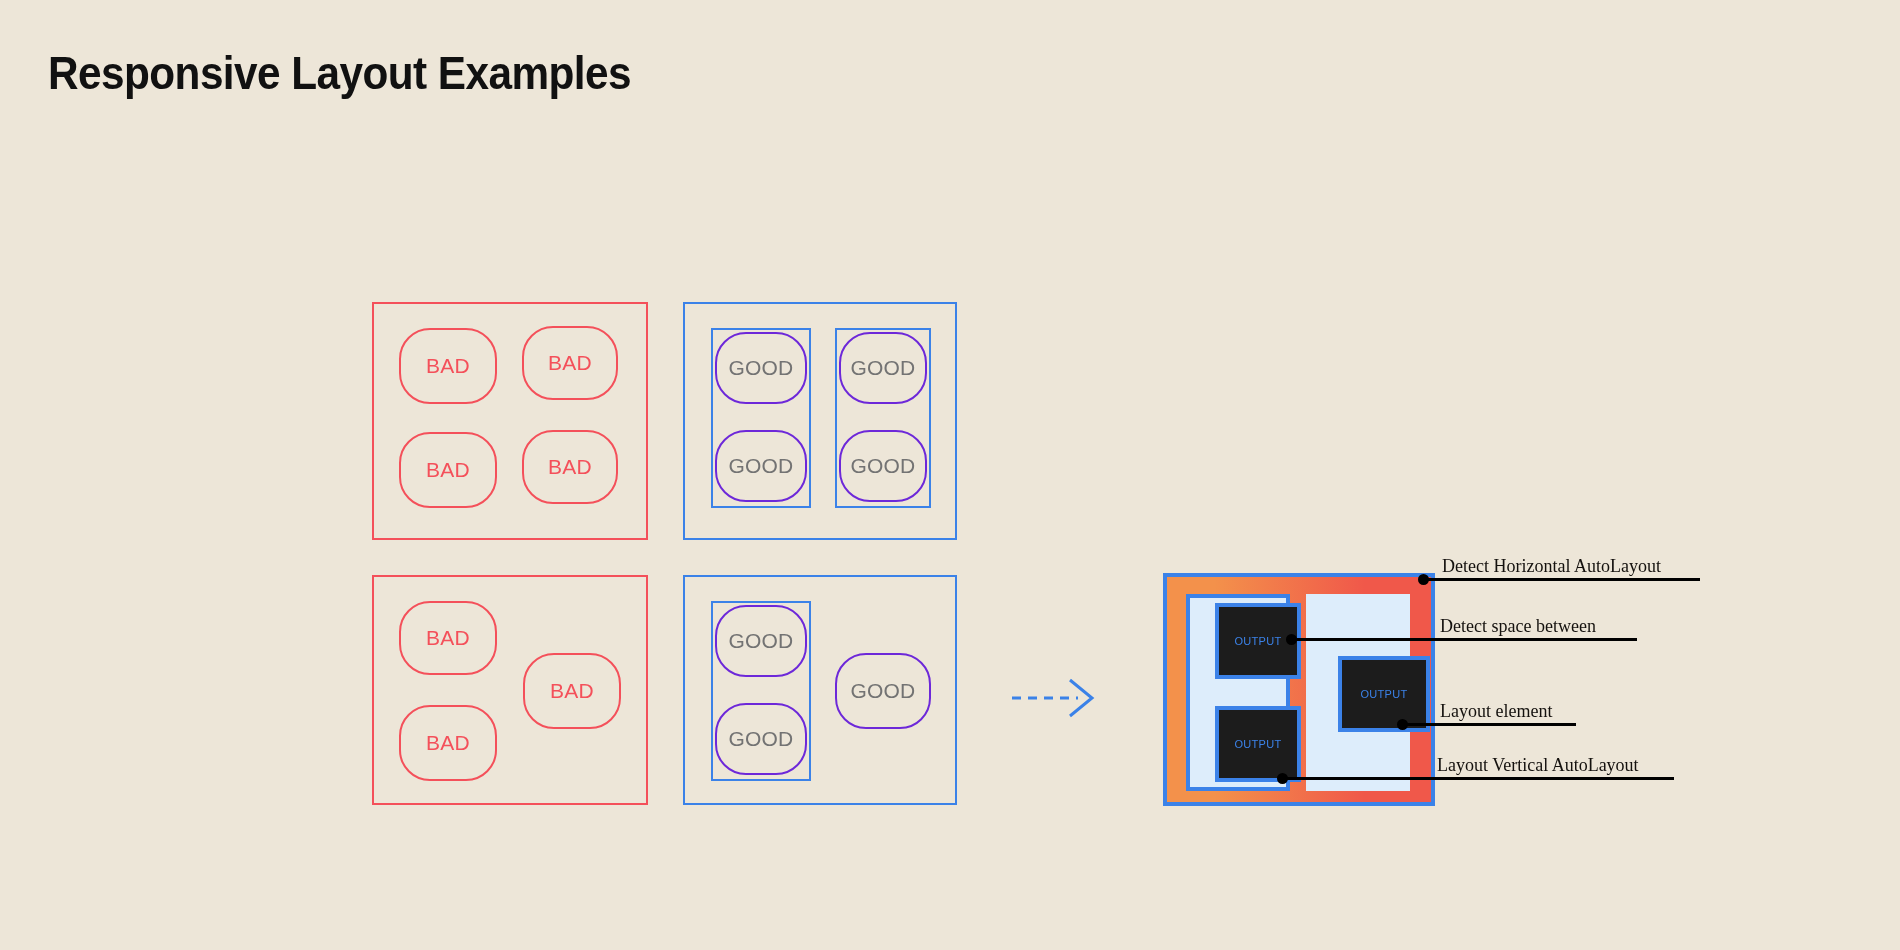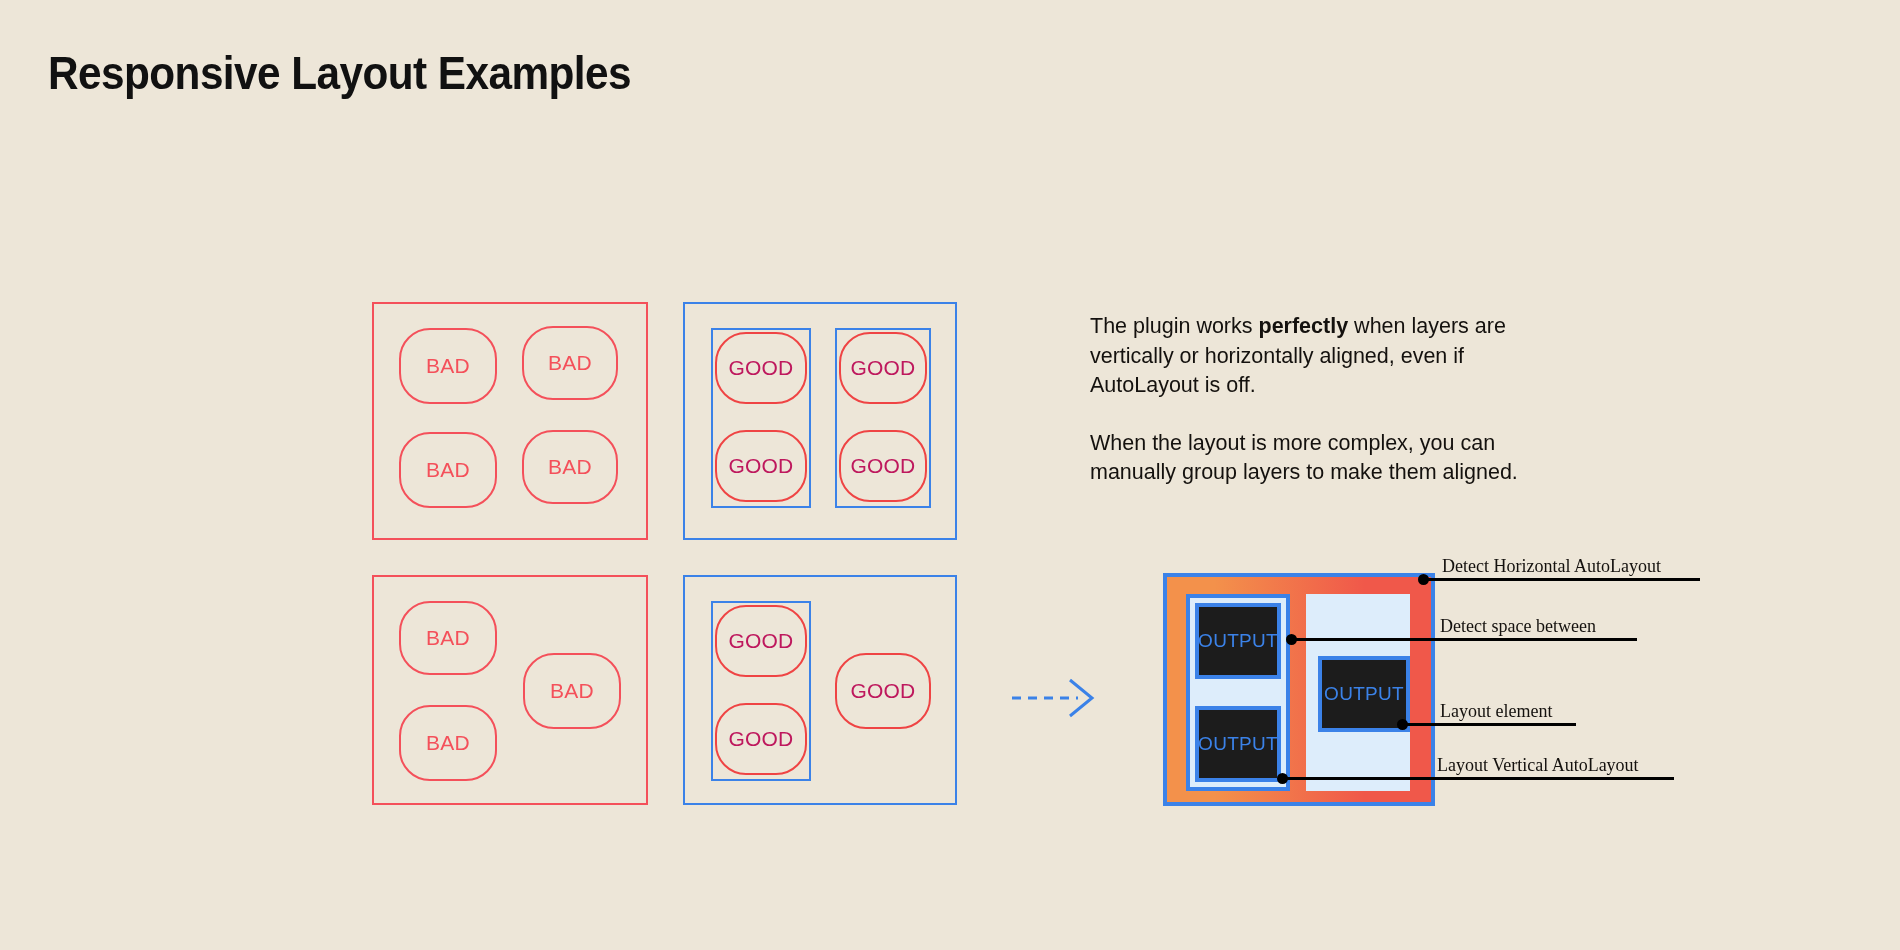--- a/index.html
+++ b/index.html
@@ -24,21 +24,21 @@
   .panel { position: absolute; }
   .panel-bad  { border: 2px solid #F4505A; }
   .panel-good { border: 2px solid #3B82E8; }
 
   .cell {
     position: absolute;
     display: flex; align-items: center; justify-content: center;
     font-size: 21px; letter-spacing: 0.2px; border-radius: 31px;
   }
   .cell-bad  { border: 2px solid #F4505A; color: #F4505A; }
-  .cell-good { border: 2px solid #ef4444; color: #be185d; }
+  .cell-good { border: 2px solid #6d28d9; color: #737373; }
 
   
   .group-good { position: absolute; border: 2px solid #3B82E8; }
 
   
   .arrow-wrap { position: absolute; left: 1012px; top: 678px; width: 86px; height: 40px; }
 
   
   .copy {
     position: absolute; left: 1090px; top: 312px; width: 460px;
@@ -59,21 +59,21 @@
     border: 4px solid #3B82E8; background: #DDEDFB;
   }
   .dg-col-right {
     position: absolute; left: 139px; top: 17px; width: 104px; height: 197px;
     background: #DDEDFB;
   }
   .out-box {
     position: absolute;
     border: 4px solid #3B82E8; background: #1C1C1C;
     display: flex; align-items: center; justify-content: center;
-    color: #3B82E8; font-size: 19px; letter-spacing: 0.3px;
+    color: #3B82E8; font-size: 11px; letter-spacing: 0.3px; margin-left: 20px;
   }
   .ob-l1 { left: 5px;  top: 5px;   width: 86px; height: 76px; }
   .ob-l2 { left: 5px;  top: 108px; width: 86px; height: 76px; }
   .ob-r1 { left: 12px; top: 62px;  width: 92px; height: 76px; }
 
   
   .anno { position: absolute; }
   .anno-line {
     position: absolute; height: 3px; background: #000000;
   }
@@ -124,24 +124,20 @@
     <div class="cell cell-good" style="left:150px; top:76px; width:96px; height:76px;">GOOD</div>
   </div>
 
   <div class="arrow-wrap">
     <svg width="86" height="40" viewBox="0 0 86 40">
       <line x1="0" y1="20" x2="66" y2="20" stroke="#3B82E8" stroke-width="3" stroke-dasharray="9 7"></line>
       <polyline points="58,2 80,20 58,38" fill="none" stroke="#3B82E8" stroke-width="3"></polyline>
     </svg>
   </div>
 
-  <div class="copy">
-    <p><span>The plugin works </span><b>perfectly</b><span> when layers are vertically or horizontally aligned, even if AutoLayout is off.</span></p>
-    <p>When the layout is more complex, you can manually group layers to make them aligned.</p>
-  </div>
 
   <div class="diagram">
     <div class="dg-col-left">
       <div class="out-box ob-l1">OUTPUT</div>
       <div class="out-box ob-l2">OUTPUT</div>
     </div>
     <div class="dg-col-right">
       <div class="out-box ob-r1">OUTPUT</div>
     </div>
   </div>

